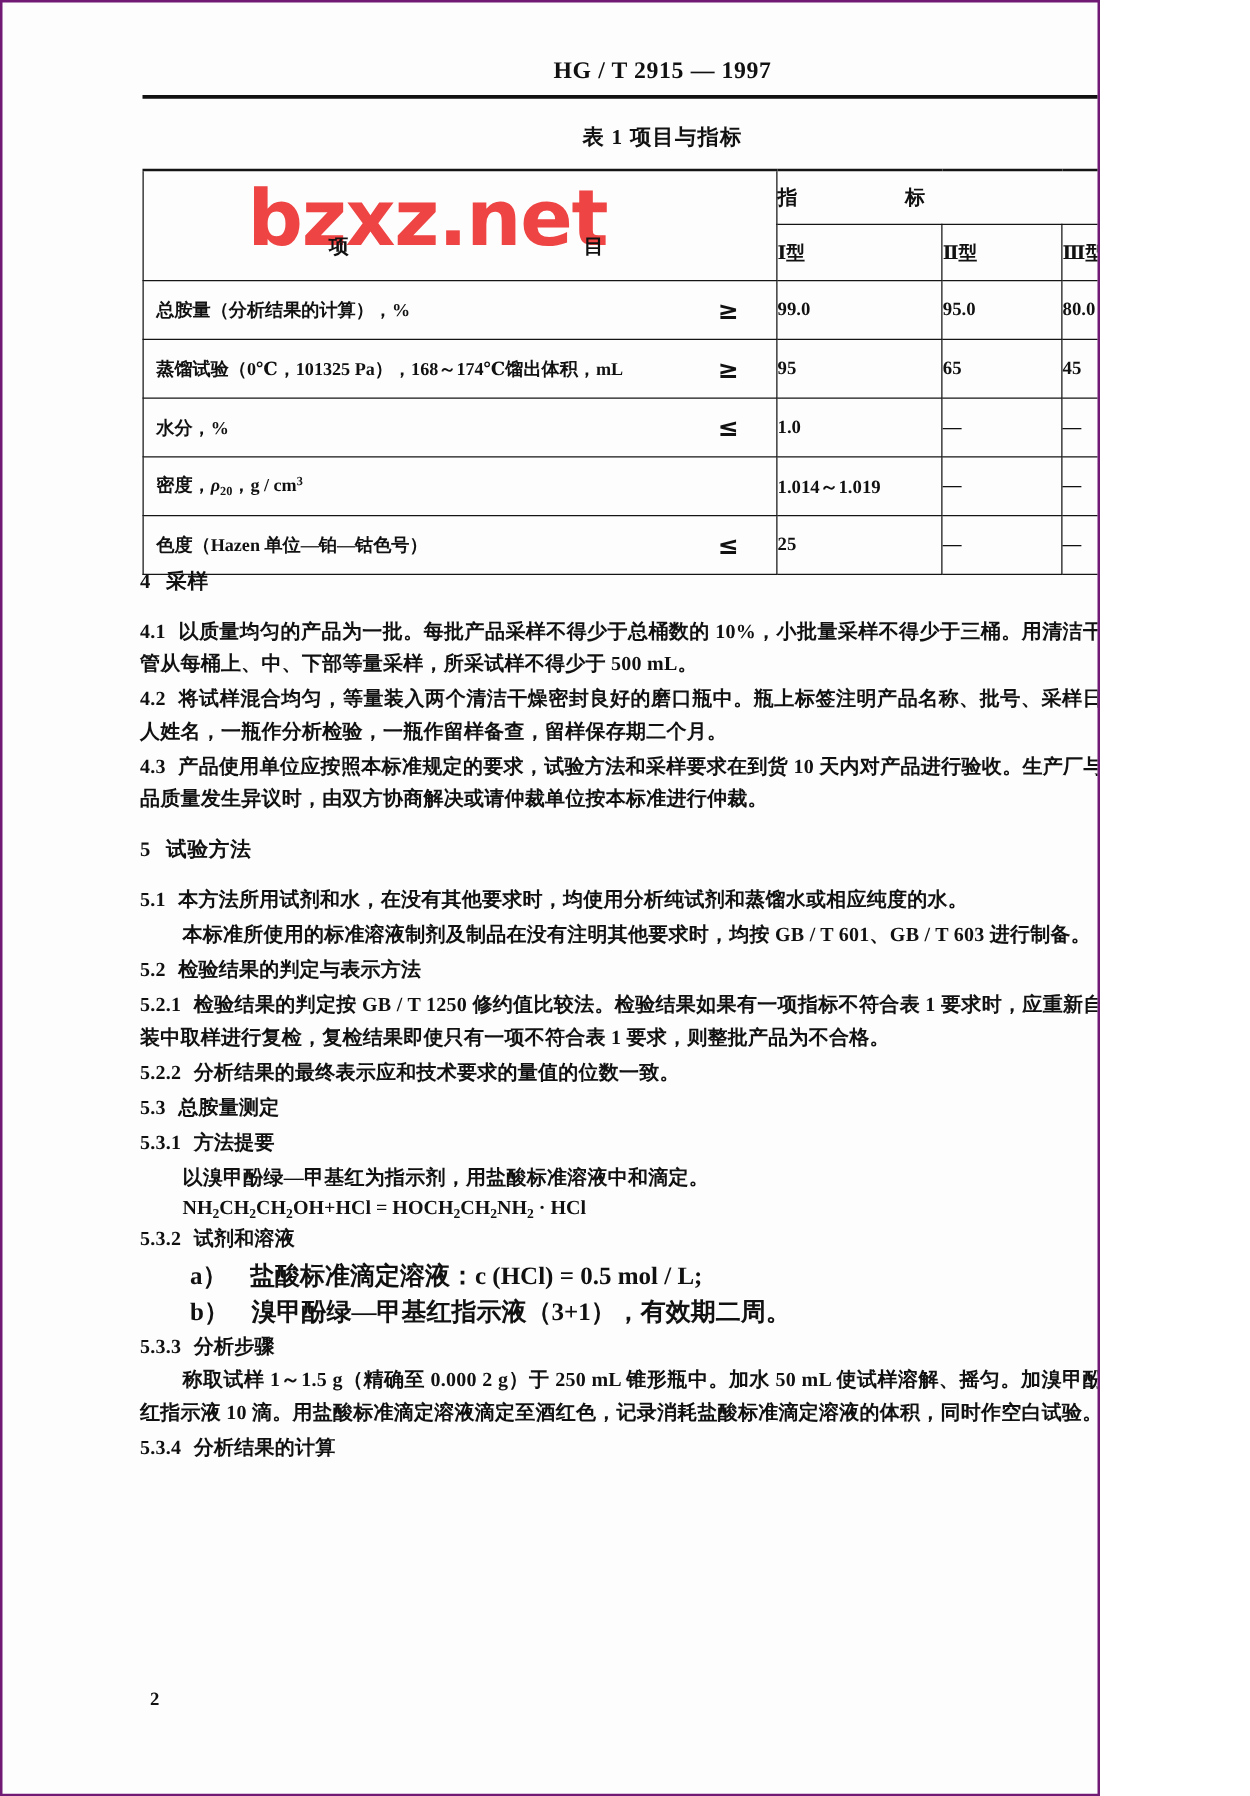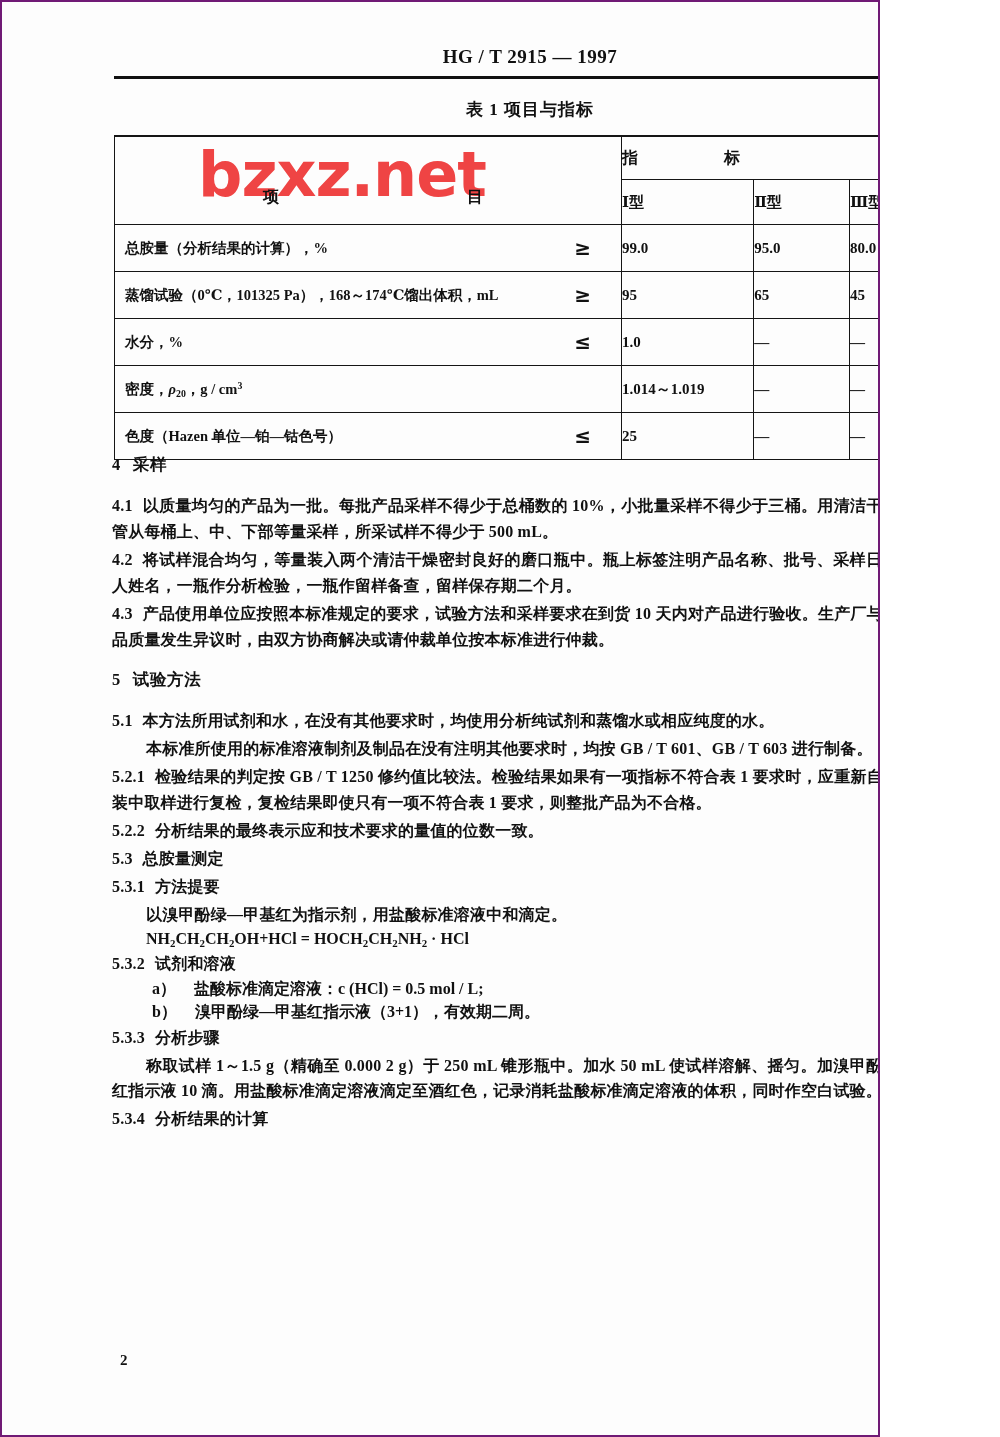--- a/index.html
+++ b/index.html
@@ -166,21 +166,21 @@
   .indent { text-indent: 34px; }
   .spacer-s { height: 9px; }
   .spacer-m { height: 15px; }
   .formula {
     font-size: 16px;
     font-weight: bold;
     margin: 2px 0 2px 34px;
     font-family: "Liberation Serif", serif;
   }
   .listitem {
-    font-size: 16px;
+    font-size: 20px;
     font-weight: bold;
     margin: 2px 0 2px 40px;
   }
   .listitem .mk { margin-right: 18px; }
   .page-num {
     position: absolute;
     bottom: 66px;
     left: 118px;
     font-size: 15px;
     font-weight: bold;
@@ -288,20 +288,23 @@
       <span class="num">5</span><span>试验方法</span>
     </div>
     <div class="spacer-s"></div>
 
     <p class="para">
       <span class="lbl">5.1</span><span>本方法所用试剂和水，在没有其他要求时，均使用分析纯试剂和蒸馏水或相应纯度的水。</span>
     </p>
     <p class="para indent">本标准所使用的标准溶液制剂及制品在没有注明其他要求时，均按 GB / T 601、GB / T 603 进行制备。</p>
 
     <p class="para">
+      <span class="lbl">5.2</span><span>检验结果的判定与表示方法</span>
+    </p>
+    <p class="para">
       <span class="lbl">5.2.1</span><span>检验结果的判定按 GB / T 1250 修约值比较法。检验结果如果有一项指标不符合表 1 要求时，应重新自两倍量包装中取样进行复检，复检结果即使只有一项不符合表 1 要求，则整批产品为不合格。</span>
     </p>
     <p class="para">
       <span class="lbl">5.2.2</span><span>分析结果的最终表示应和技术要求的量值的位数一致。</span>
     </p>
     <p class="para">
       <span class="lbl">5.3</span><span>总胺量测定</span>
     </p>
     <p class="para">
       <span class="lbl">5.3.1</span><span>方法提要</span>

